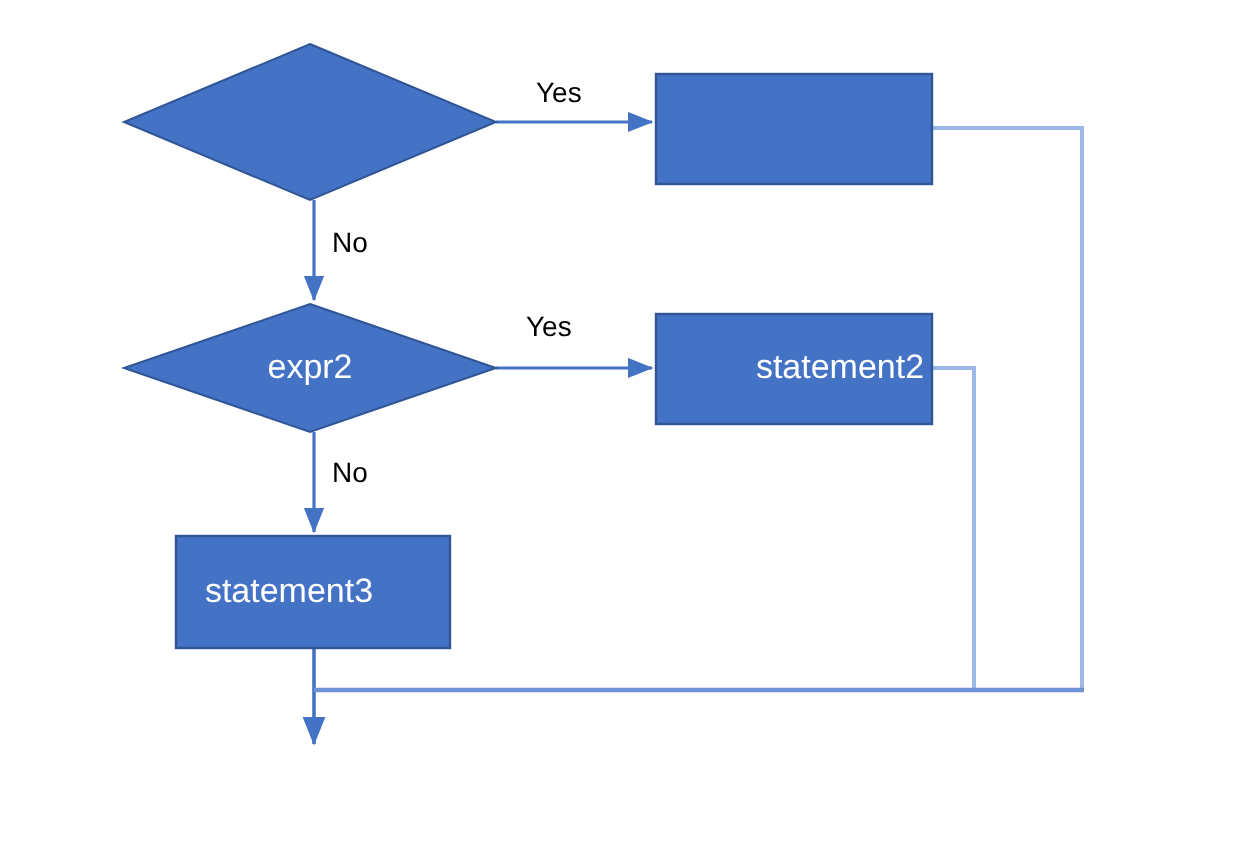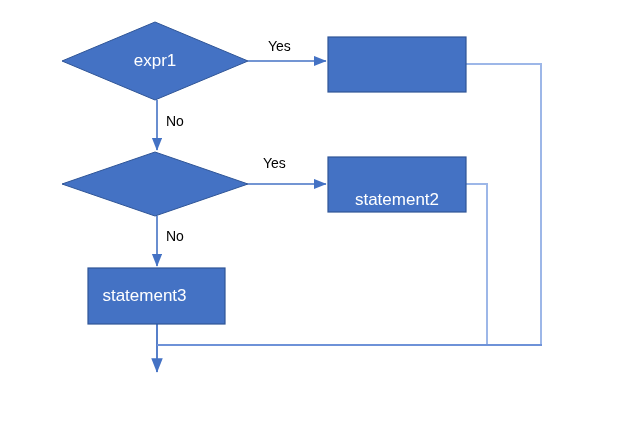--- a/index.html
+++ b/index.html
@@ -60,25 +60,25 @@
 
     <rect x="328" y="37" width="138" height="55" fill="#4472C4" stroke="#2F5597" stroke-width="1.2"></rect>
 
     <polygon points="155,152 248,184 155,216 62,184" fill="#4472C4" stroke="#2F5597" stroke-width="1"></polygon>
 
     <rect x="328" y="157" width="138" height="55" fill="#4472C4" stroke="#2F5597" stroke-width="1.2"></rect>
 
     <rect x="88" y="268" width="137" height="56" fill="#4472C4" stroke="#2F5597" stroke-width="1.2"></rect>
   </svg>
 
-  <div class="node-label" style="left:105px; top:49px; width:100px; height:24px;">expr1</div>
 
 
+  <div class="node-label" style="left:105px; top:172px; width:100px; height:24px;">expr2</div>
 
-  <div class="node-label" style="left:328px; top:188px; width:138px; height:24px;">statement2</div>
+  <div class="node-label" style="left:328px; top:172px; width:138px; height:24px;padding-left:23px;">statement2</div>
 
   <div class="node-label" style="left:76px; top:284px; width:137px; height:24px;">statement3</div>
 
   <div class="edge-label" style="left:268px; top:38px;">Yes</div>
 
   <div class="edge-label" style="left:166px; top:113px;">No</div>
 
   <div class="edge-label" style="left:263px; top:155px;">Yes</div>
 
   <div class="edge-label" style="left:166px; top:228px;">No</div>

